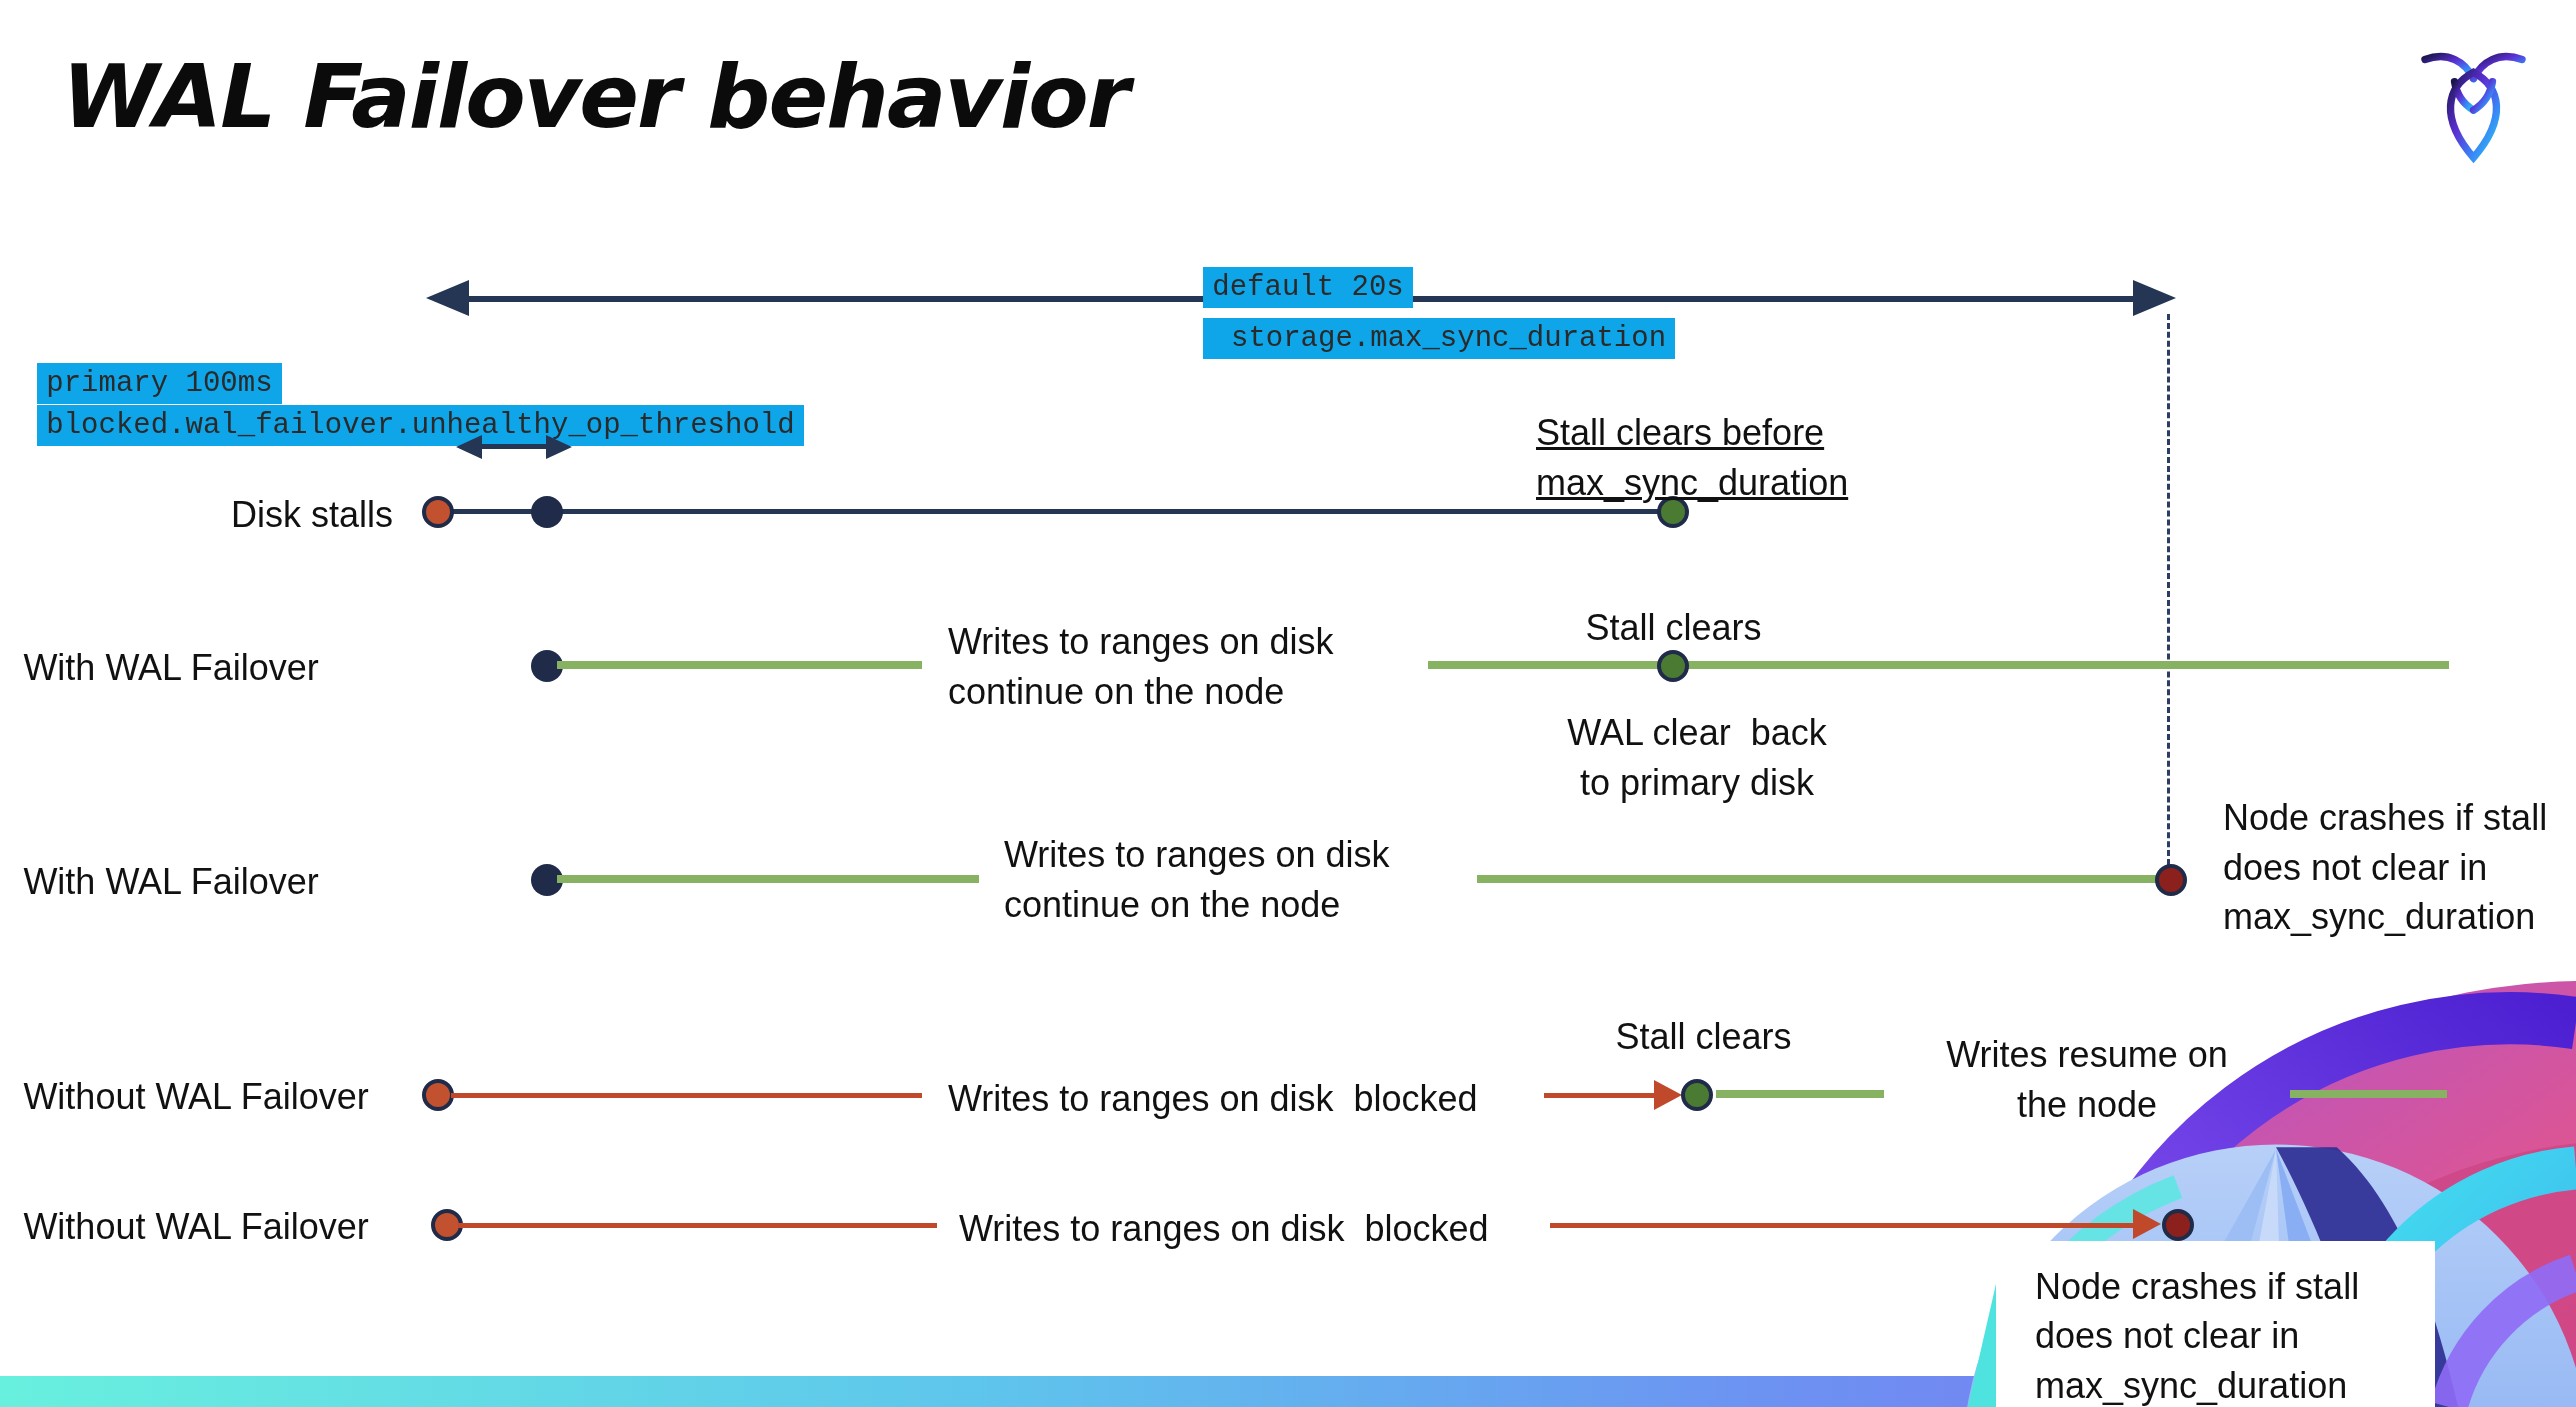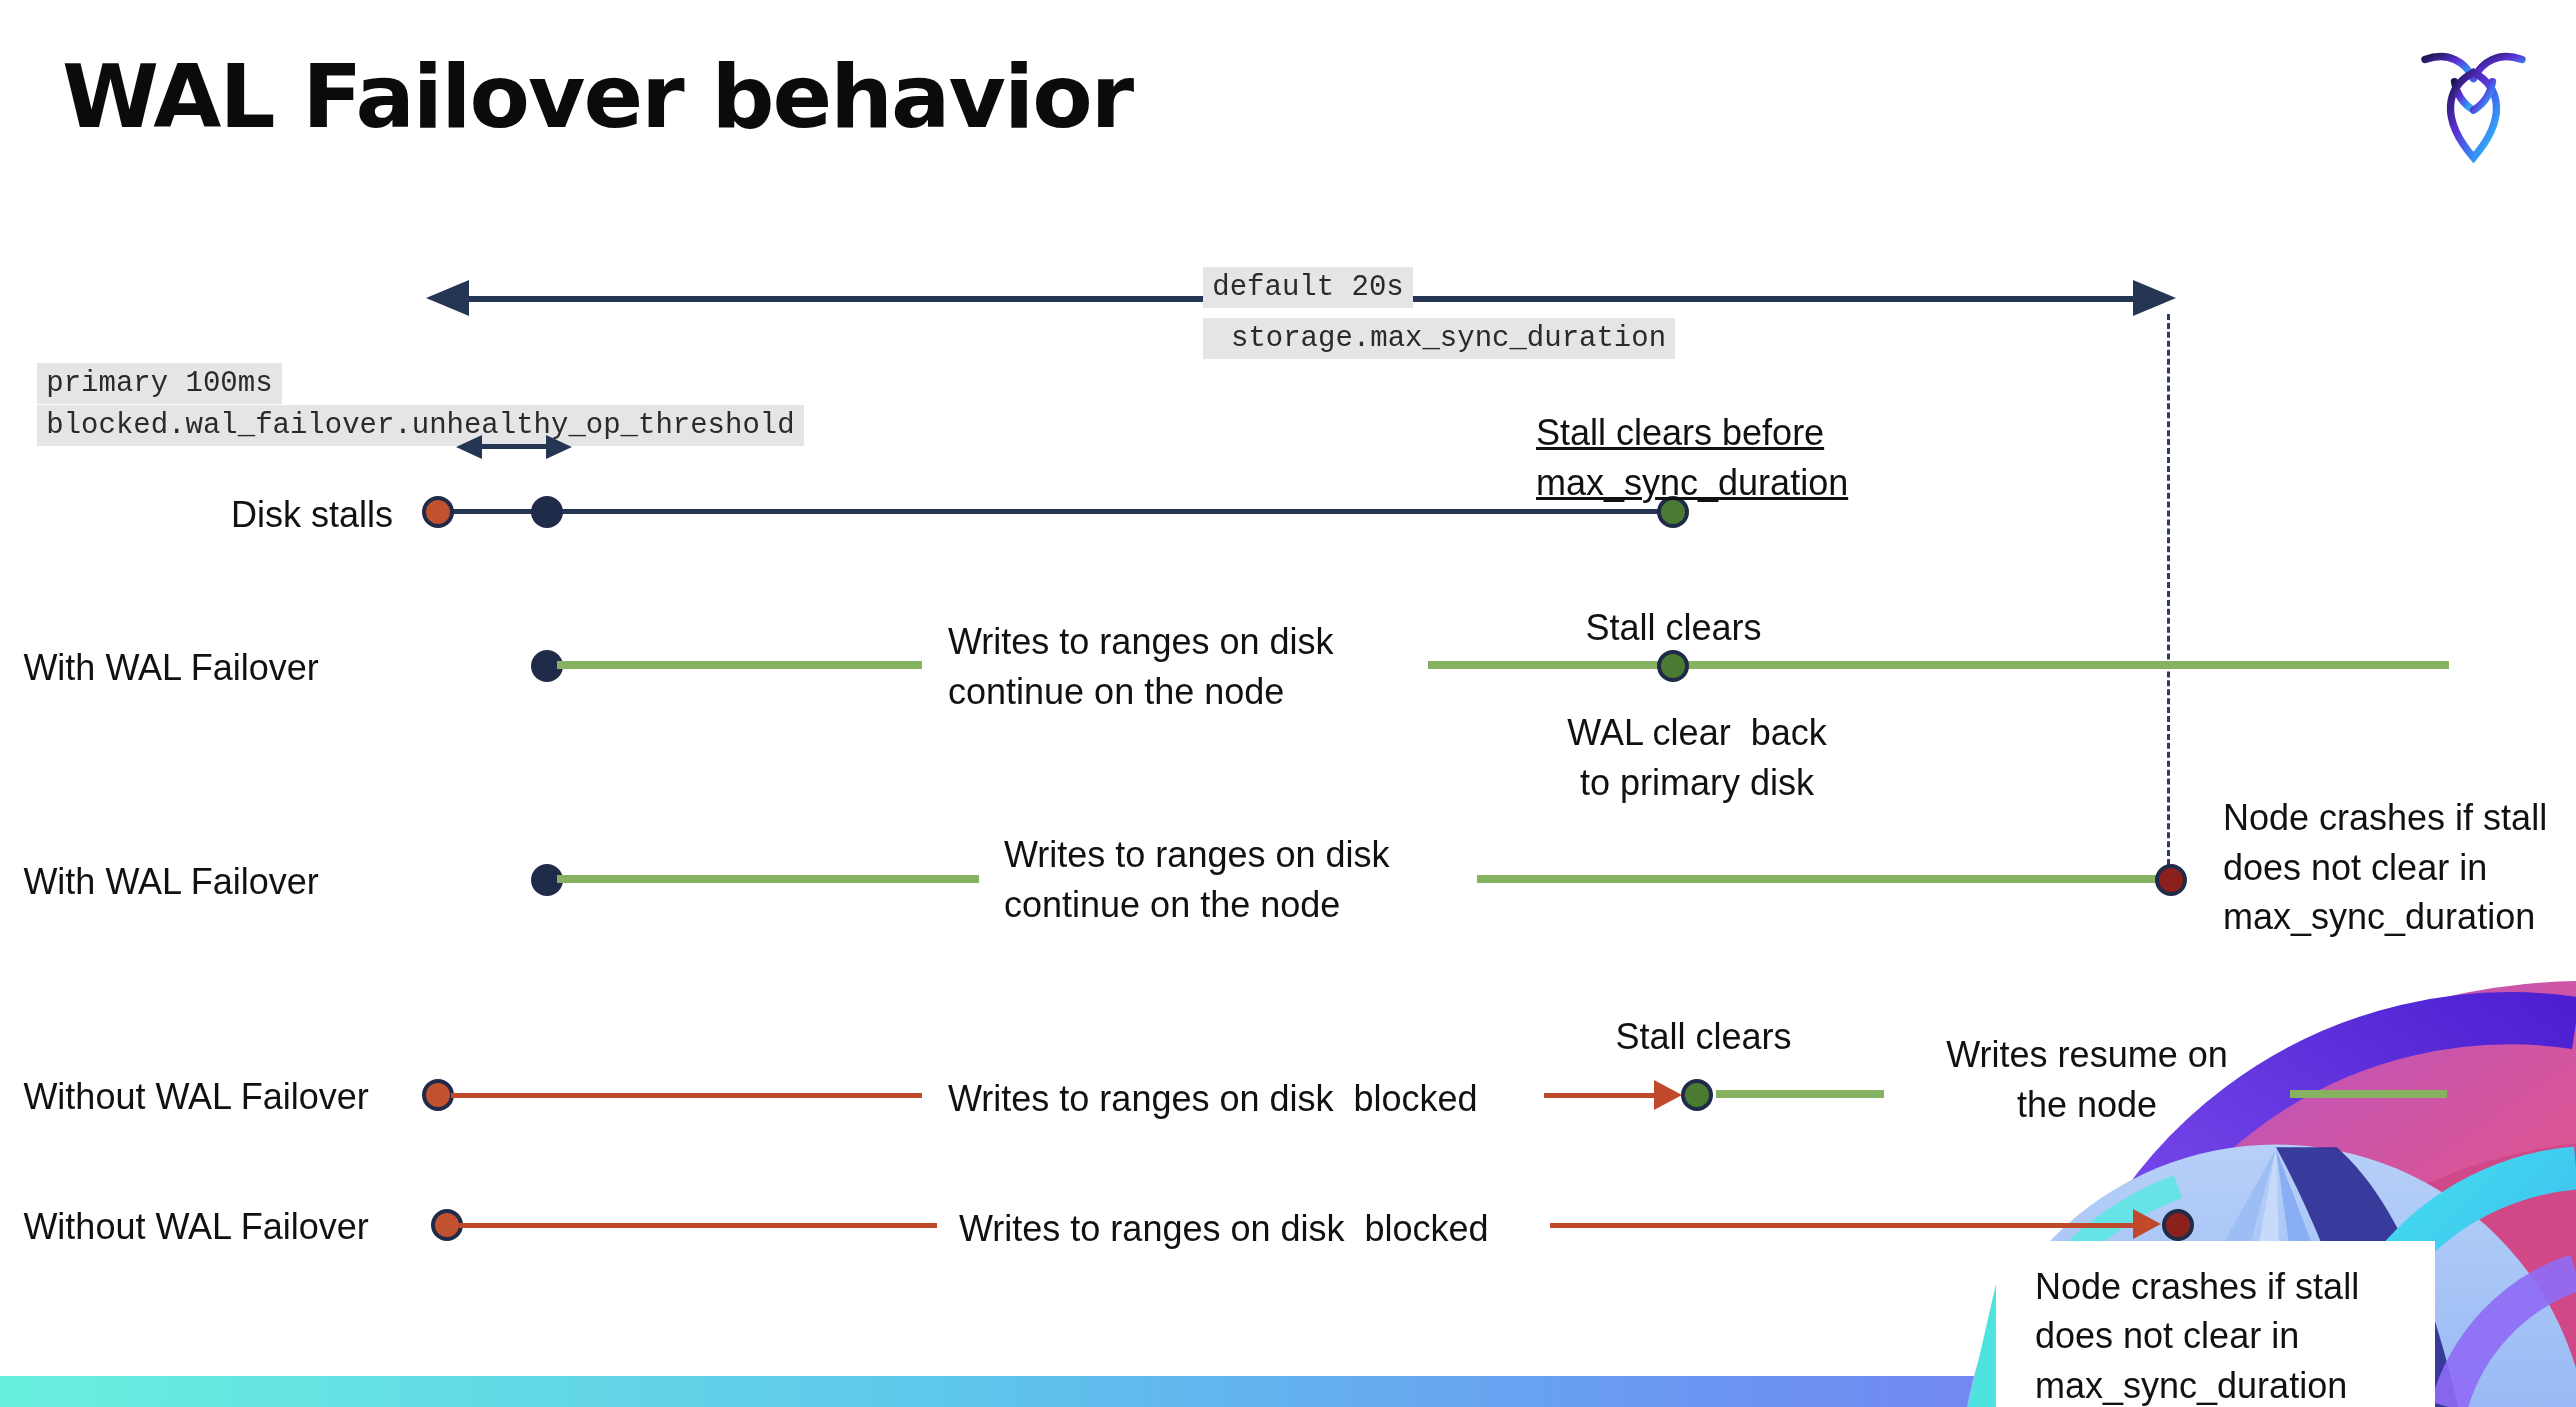--- a/index.html
+++ b/index.html
@@ -4,29 +4,29 @@
 <style>
   html,body{margin:0;padding:0;background:#ffffff;}
   #canvas{
     position:relative;width:2576px;height:1408px;overflow:hidden;
     background:#ffffff;font-family:"Liberation Sans",sans-serif;color:#141414;
   }
   .abs{position:absolute;}
   
   .title{
     font-family:"DejaVu Sans",sans-serif;font-weight:bold;font-size:88px;
-    letter-spacing:-1.9px;color:#0b0b0b;white-space:nowrap;
+    letter-spacing:-1.9px;color:#0b0b0b;white-space:nowrap;font-style:italic;
   }
   .row-label{font-size:36px;color:#111;white-space:nowrap;line-height:1.2;}
   .ann{font-size:36px;color:#111;white-space:pre-wrap;line-height:1.38;}
   .center{text-align:center;}
   .right{text-align:right;}
   .mono{
     font-family:"Liberation Mono",monospace;font-size:29px;color:#2a2a2a;
-    background:#e5e5e5;padding:3.7px 9.3px;white-space:nowrap;line-height:1.15;
+    background:#0ea5e9;padding:3.7px 9.3px;white-space:nowrap;line-height:1.15;
   }
   
   .line{position:absolute;}
   .navy-line{background:#243654;}
   .green-line{background:#87b261;}
   .red-line{background:#c0492c;}
   .dashed-line{position:absolute;width:0;border-left:3.7px dashed #2c3d63;}
   .dot{position:absolute;border-radius:50%;box-sizing:border-box;width:32px;height:32px;}
   .dot-navy{background:#1f2b49;}
   .dot-red{background:#c1512f;border:4.7px solid #1f2b49;}

